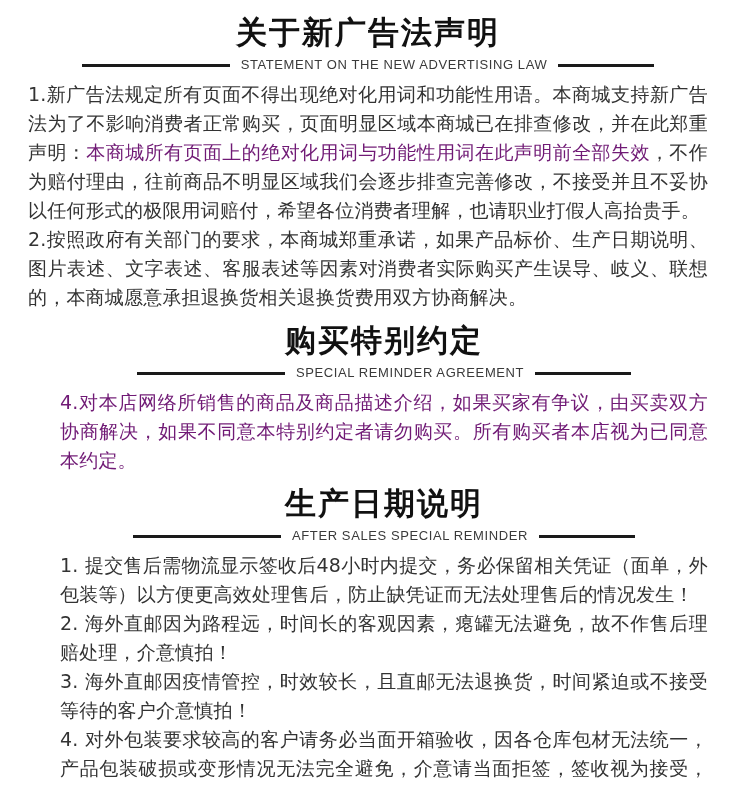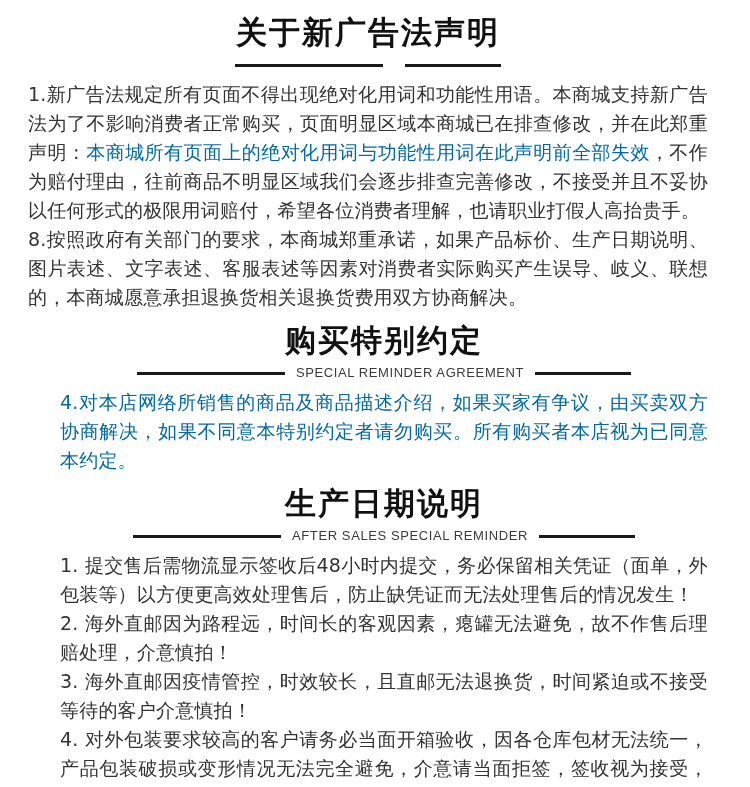--- a/index.html
+++ b/index.html
@@ -55,39 +55,40 @@
     font-stretch: condensed;
   }
   .body-text {
     margin: 0;
     font-size: 19px;
     line-height: 29px;
     color: #333333;
     text-align: justify;
     letter-spacing: 0.2px;
   }
-  .red { color: #0369a1; }
+  .red { color: #701a75; }
   .sec { margin: 0; }
   .sec + .sec { margin-top: 8px; margin-left: 32px; }
   .para-group { margin-top: 6px; }
 </style>
 </head>
 <body>
 
 <div class="page">
 
   <section class="sec">
     <h1 class="section-title">关于新广告法声明</h1>
     <div class="subtitle-row">
       <span class="rule left"></span>
+      <span class="subtitle-text">STATEMENT ON THE NEW ADVERTISING LAW</span>
       <span class="rule right"></span>
     </div>
     <div class="para-group">
       <p class="body-text"><span>1.新广告法规定所有页面不得出现绝对化用词和功能性用语。本商城支持新广告法为了不影响消费者正常购买，页面明显区域本商城已在排查修改，并在此郑重声明：</span><span class="red">本商城所有页面上的绝对化用词与功能性用词在此声明前全部失效</span><span>，不作为赔付理由，往前商品不明显区域我们会逐步排查完善修改，不接受并且不妥协以任何形式的极限用词赔付，希望各位消费者理解，也请职业打假人高抬贵手。</span></p>
-      <p class="body-text">8.按照政府有关部门的要求，本商城郑重承诺，如果产品标价、生产日期说明、图片表述、文字表述、客服表述等因素对消费者实际购买产生误导、岐义、联想的，本商城愿意承担退换货相关退换货费用双方协商解决。</p>
+      <p class="body-text">2.按照政府有关部门的要求，本商城郑重承诺，如果产品标价、生产日期说明、图片表述、文字表述、客服表述等因素对消费者实际购买产生误导、岐义、联想的，本商城愿意承担退换货相关退换货费用双方协商解决。</p>
     </div>
   </section>
 
   <section class="sec">
     <h1 class="section-title">购买特别约定</h1>
     <div class="subtitle-row">
       <span class="rule left"></span>
       <span class="subtitle-text">SPECIAL REMINDER AGREEMENT</span>
       <span class="rule right"></span>
     </div>

